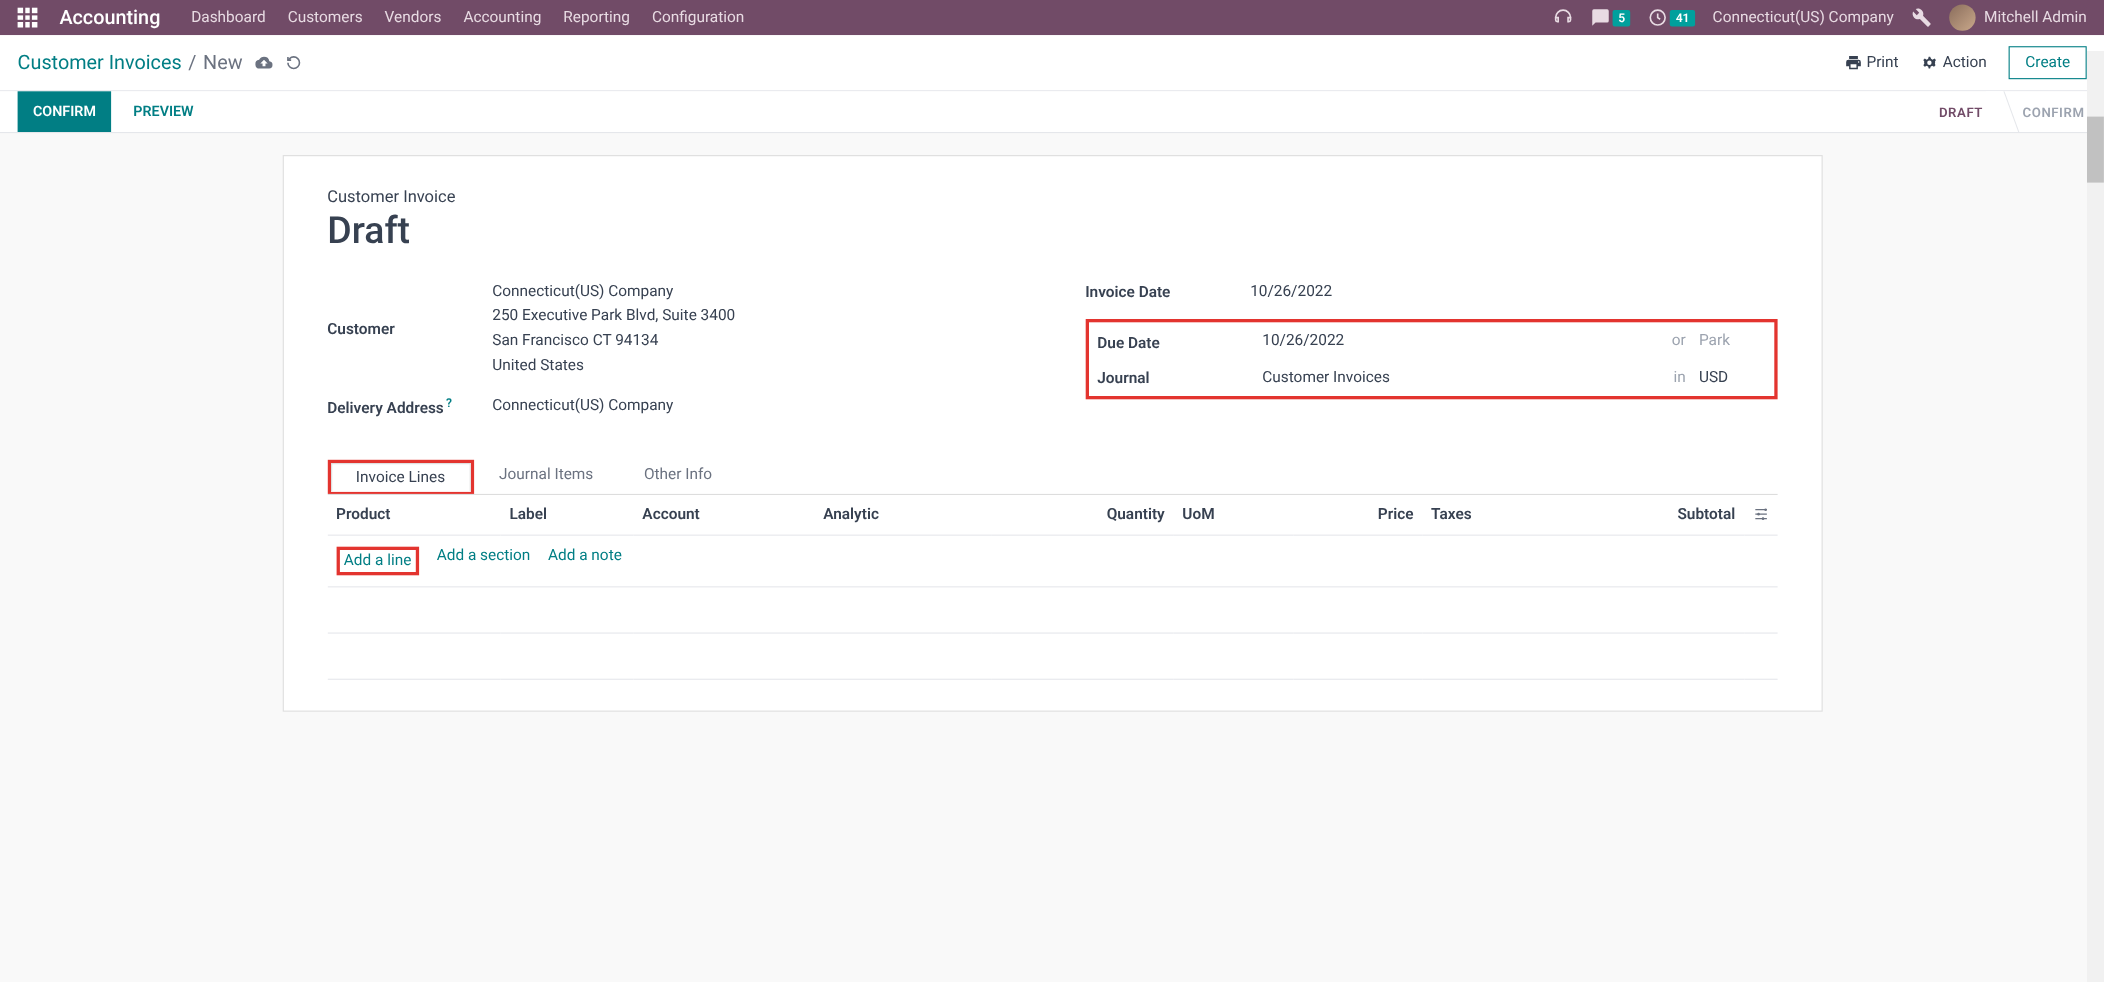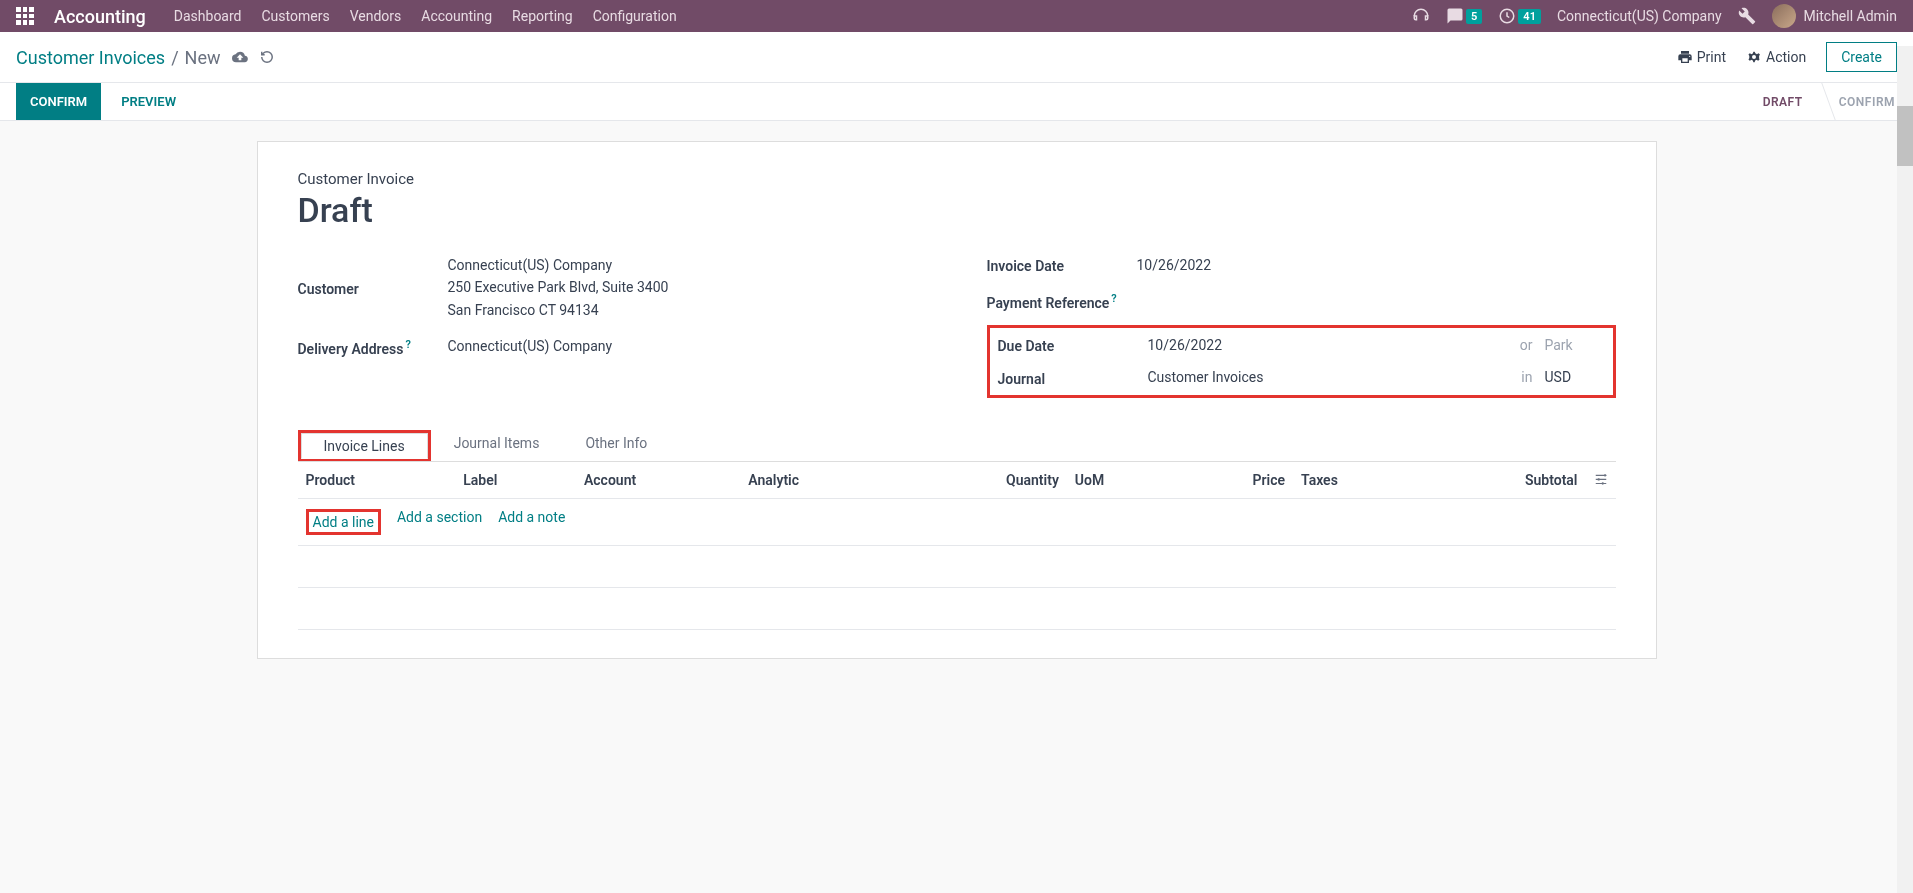--- a/index.html
+++ b/index.html
@@ -193,40 +193,35 @@
 
     <div class="form-grid">
 
       <div class="form-col">
         <div class="field-row">
           <div class="field-label">Customer</div>
           <div class="field-value">
             <div>Connecticut(US) Company</div>
             <div>250 Executive Park Blvd, Suite 3400</div>
             <div>San Francisco CT 94134</div>
+            <div>United States</div>
           </div>
         </div>
         <div class="field-row">
           <div class="field-label">
             <span>Delivery Address</span><span class="help">?</span>
           </div>
           <div class="field-value">Connecticut(US) Company</div>
         </div>
       </div>
 
       <div class="form-col">
         <div class="field-row">
           <div class="field-label">Invoice Date</div>
           <div class="field-value">10/26/2022</div>
-        </div>
-        <div class="field-row">
-          <div class="field-label">
-            <span>Payment Reference</span><span class="help">?</span>
-          </div>
-          <div class="field-value"></div>
         </div>
 
         <div class="highlight-box">
           <div class="field-row" style="margin-bottom:10px;">
             <div class="field-label">Due Date</div>
             <div class="field-value inline-group">
               <span style="flex:1;">10/26/2022</span>
               <span class="inline-text">or</span>
               <span class="placeholder-text" style="min-width:60px;">Park</span>
             </div>

